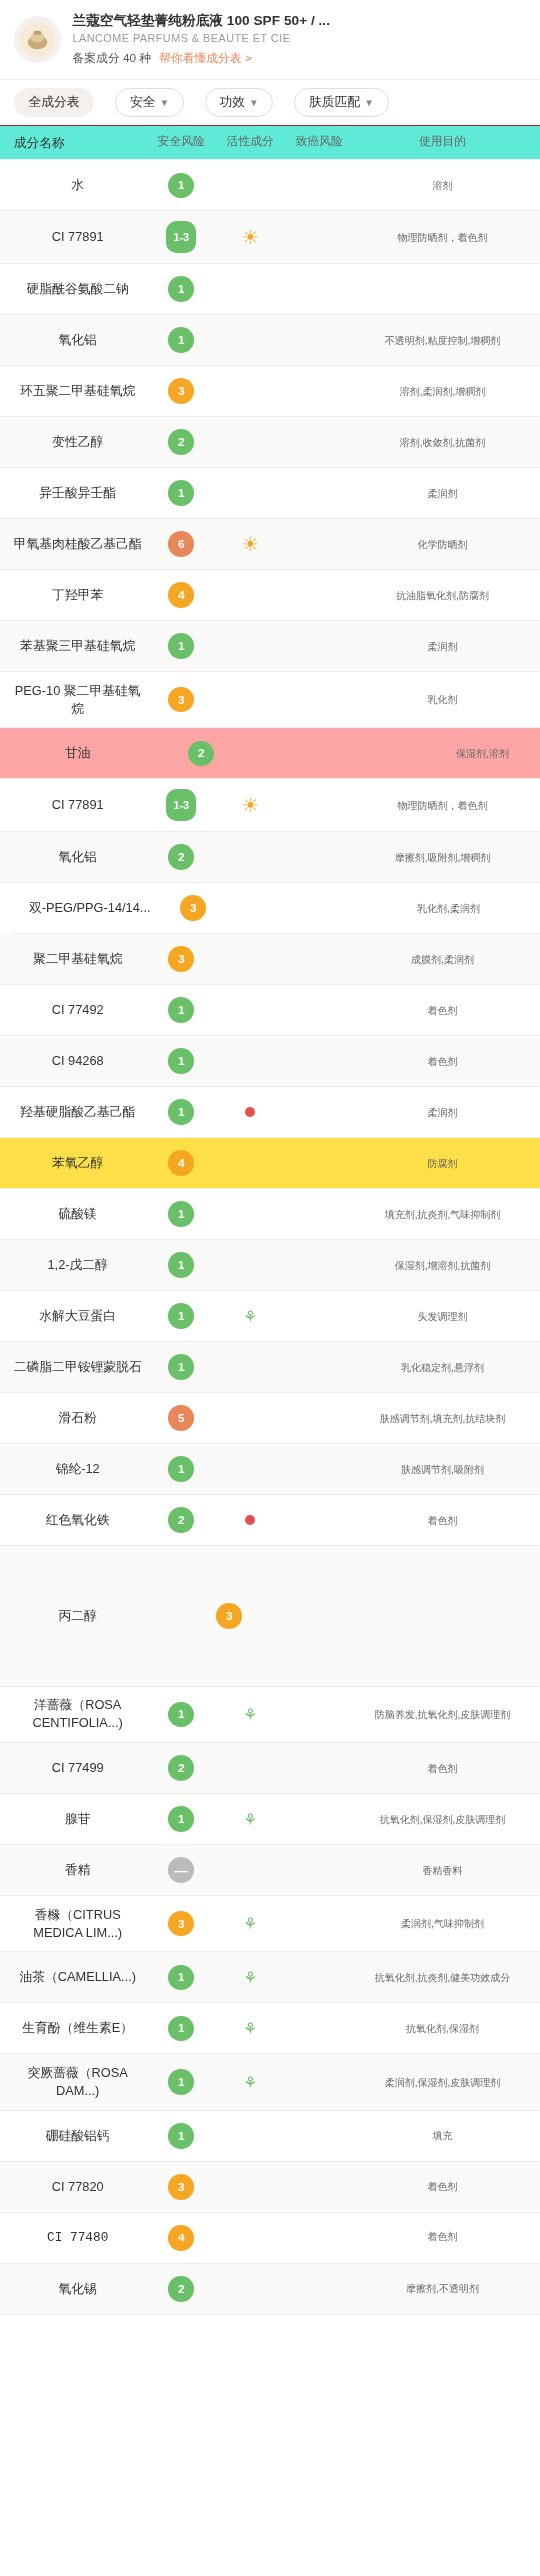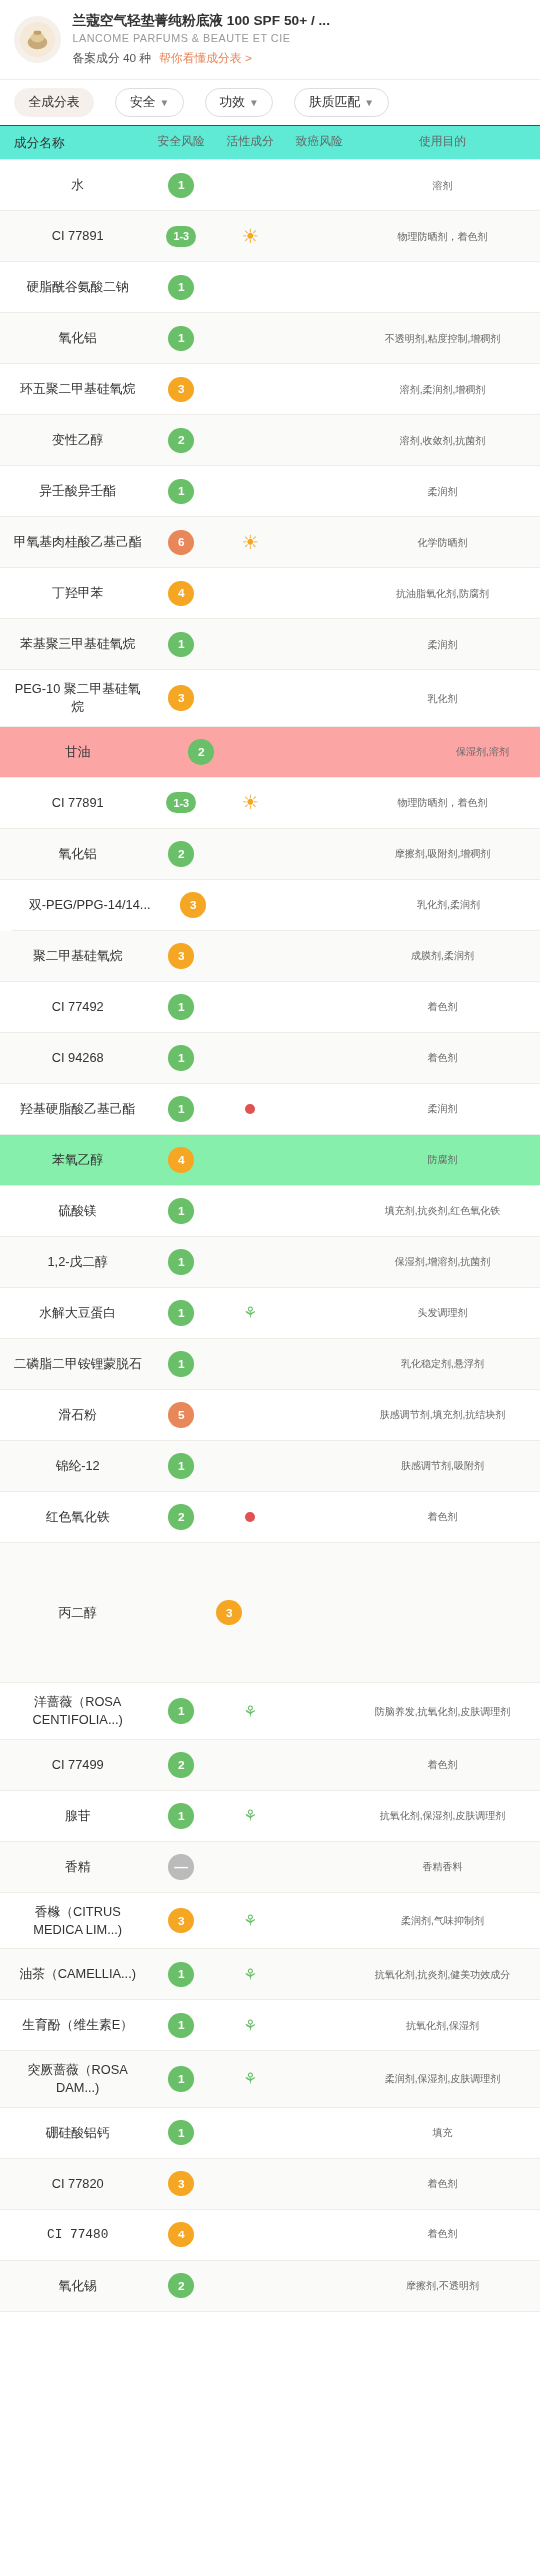--- a/index.html
+++ b/index.html
@@ -99,21 +99,21 @@
       border-radius: 50%;
       font-size: 11.8px;
       font-weight: 600;
       color: #fff;
     }
     .badge-range {
       display: inline-flex;
       align-items: center;
       justify-content: center;
       padding: 0 6.9px;
-      height: 21px;
+      height: 32px;
       border-radius: 10.8px;
       font-size: 10.8px;
       font-weight: 600;
       color: #fff;
     }
     .badge-green { background: #6abf69; }
     .badge-yellow { background: #f5a623; }
     .badge-orange { background: #e8875a; }
     .active-dot {
       width: 9.8px;
@@ -353,37 +353,37 @@
     <div class="col-name">羟基硬脂酸乙基己酯</div>
     <div class="col-safety">
         <span class="badge badge-green">1</span>
       </div>
     <div class="col-active">
         <span class="active-dot"></span>
       </div>
     <div class="col-risk"></div>
     <div class="col-purpose">柔润剂</div>
   </div>
-    <div class="table-row" style="background: #86efac;">
+    <div class="table-row" style="background: #fde047;">
     <div class="col-name">苯氧乙醇</div>
     <div class="col-safety">
         <span class="badge badge-yellow">4</span>
       </div>
     <div class="col-active"></div>
     <div class="col-risk"></div>
     <div class="col-purpose">防腐剂</div>
   </div>
     <div class="table-row" style="background: rgb(255, 255, 255);">
     <div class="col-name">硫酸镁</div>
     <div class="col-safety">
         <span class="badge badge-green">1</span>
       </div>
     <div class="col-active"></div>
     <div class="col-risk"></div>
-    <div class="col-purpose">填充剂,抗炎剂,红色氧化铁</div>
+    <div class="col-purpose">填充剂,抗炎剂,气味抑制剂</div>
   </div>
     <div class="table-row" style="background: rgb(250, 250, 248);">
     <div class="col-name">1,2-戊二醇</div>
     <div class="col-safety">
         <span class="badge badge-green">1</span>
       </div>
     <div class="col-active"></div>
     <div class="col-risk"></div>
     <div class="col-purpose">保湿剂,增溶剂,抗菌剂</div>
   </div>

